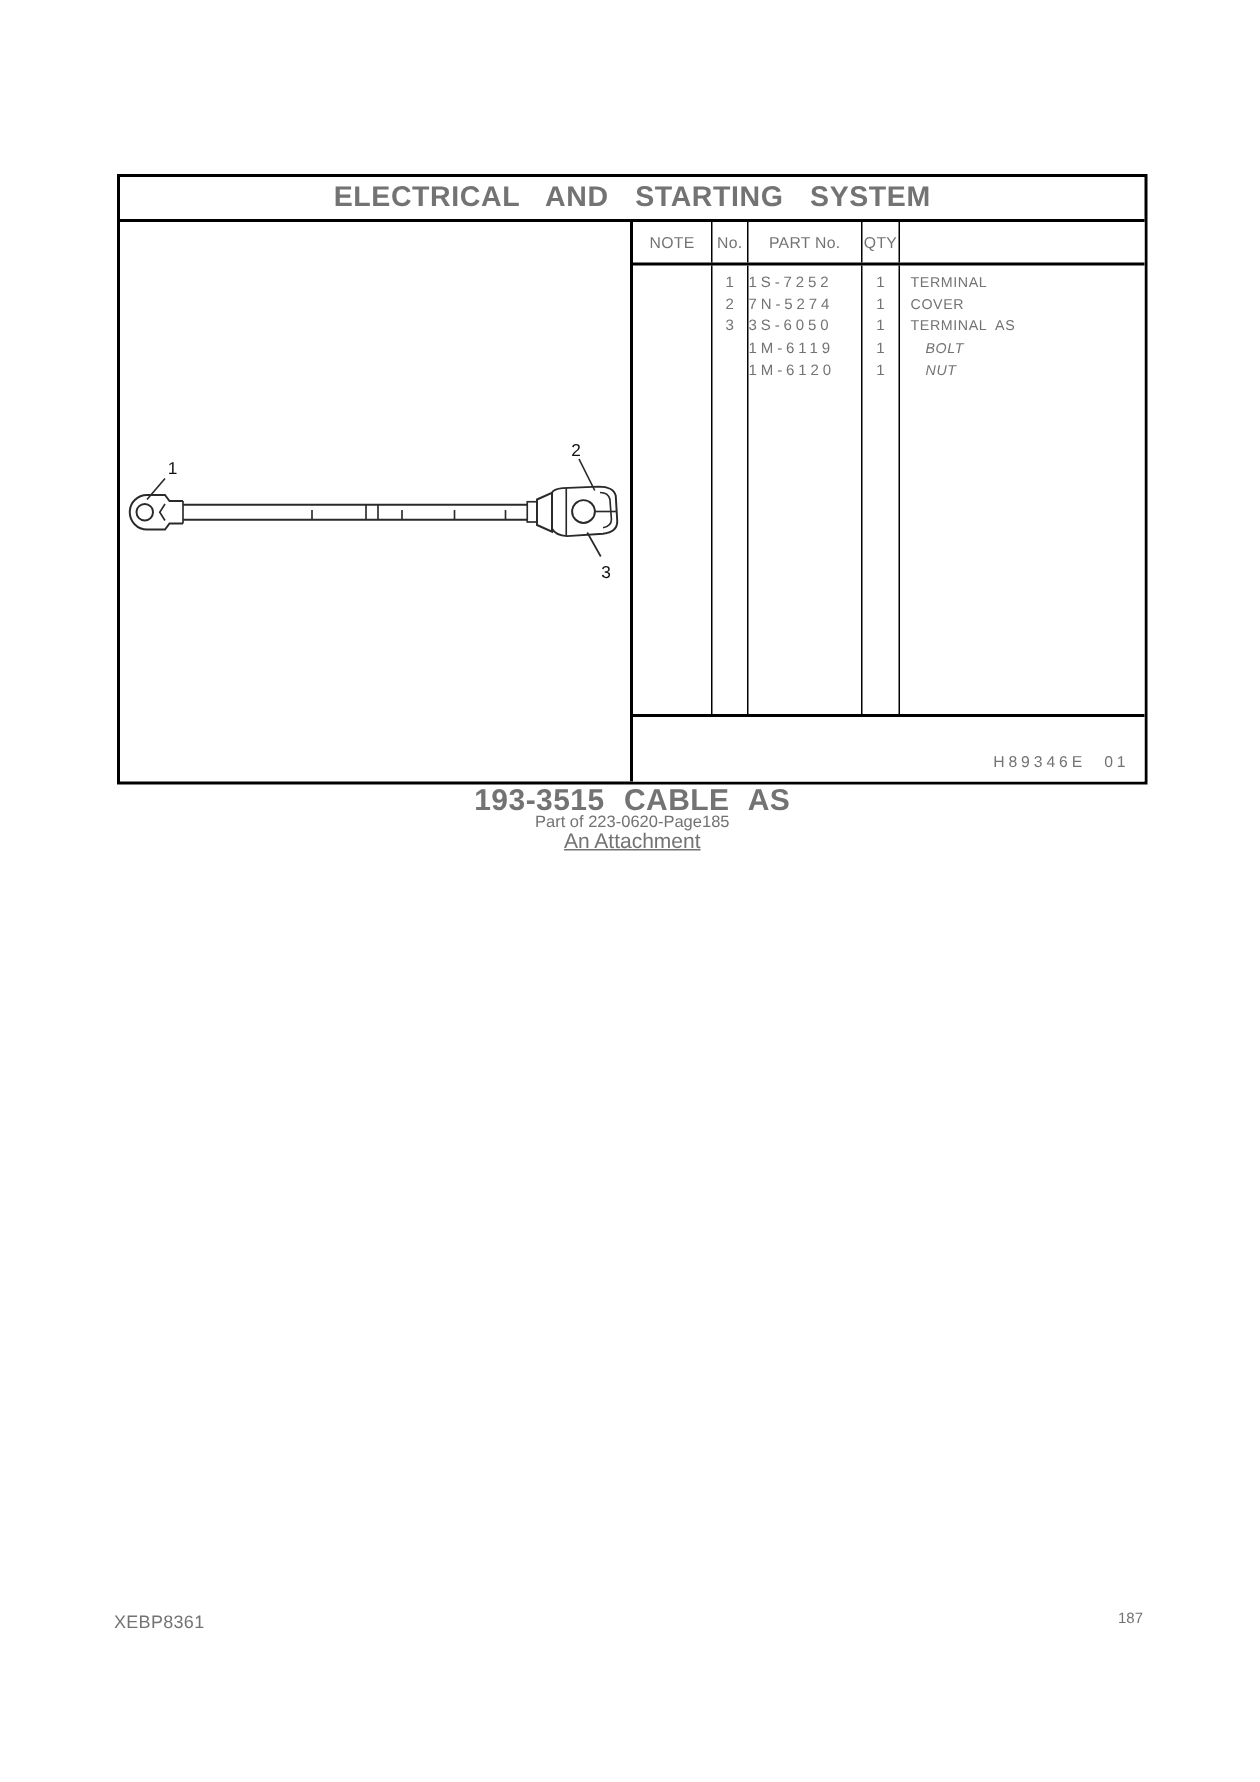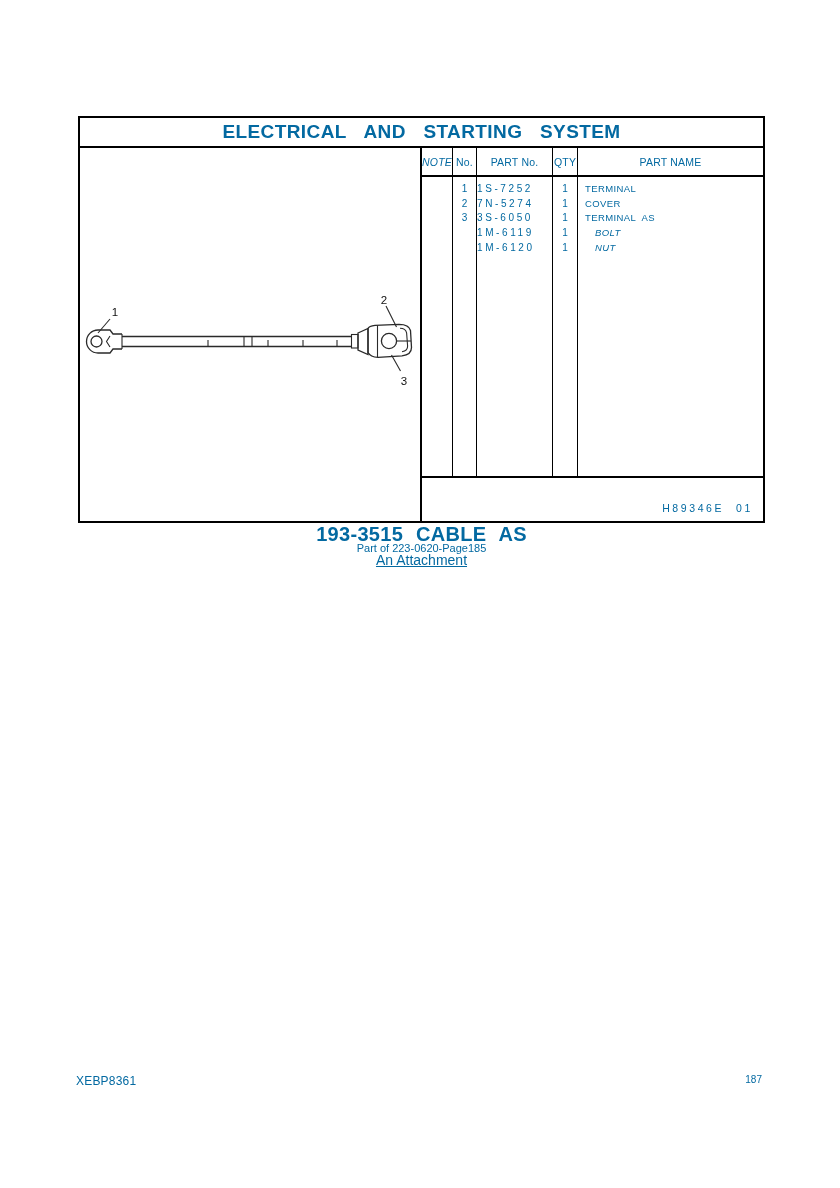--- a/index.html
+++ b/index.html
@@ -1,36 +1,36 @@
 <!DOCTYPE html>
 <html><head>
 <meta charset="utf-8">
 <style>
   * { margin:0; padding:0; box-sizing:border-box; }
   body { background:#e8e8e8; font-family:"Liberation Sans", sans-serif; }
-  .page { position:relative; width:840px; height:1188px; background:#ffffff; color:#0369a1; overflow:hidden; margin:0 auto; }
+  .page { position:relative; width:840px; height:1188px; background:#ffffff; color:#737373; overflow:hidden; margin:0 auto; }
 
   .frame { position:absolute; left:78px; top:116px; width:687px; height:407px; border:2px solid #000; background:#fff; }
 
   .title-bar { height:30px; border-bottom:2px solid #000; display:flex; align-items:center; justify-content:center;
                font-size:19px; font-weight:bold; word-spacing:12px; letter-spacing:0.4px; }
 
   .frame-body { position:absolute; left:0; top:30px; right:0; bottom:0; }
 
   svg.diagram { position:absolute; left:0; top:0; width:683px; height:373px; }
   svg.diagram .ln { stroke:#2a2a2a; stroke-width:1.3; fill:none; }
   svg.diagram .thin { stroke:#2a2a2a; stroke-width:1.1; fill:none; }
   svg.diagram .hole { stroke:#2a2a2a; stroke-width:1.3; fill:#ffffff; }
   svg.diagram text { font-family:"Liberation Sans", sans-serif; font-size:11.5px; fill:#111; }
 
   .parts-table { position:absolute; top:0; right:0; bottom:0; width:343px; border-left:2px solid #000; background:#fff; }
 
   .thead { display:flex; height:29px; border-bottom:2px solid #000; }
   .th { display:flex; align-items:center; justify-content:center; font-size:10.5px; letter-spacing:0.2px; }
-  .col-note { width:31px; border-right:1.5px solid #000;font-style:italic; }
+  .col-note { width:53px; border-right:1.5px solid #000; }
   .col-no   { width:24px; border-right:1.5px solid #000; }
   .col-part { width:76px; border-right:1.5px solid #000; }
   .col-qty  { width:25px; border-right:1.5px solid #000; }
   .col-name { flex:1; border-right:none; }
 
   .tbody { position:absolute; top:29px; bottom:45px; left:0; right:0; display:flex; }
   .tcol { padding-top:5px; }
   .cell { height:14.7px; line-height:14.7px; font-size:10px; white-space:nowrap; overflow:visible; }
   .cell.num  { text-align:center; }
   .cell.part { text-align:left; letter-spacing:2.6px; }
@@ -96,21 +96,20 @@
         </g>
       </svg>
 
       <div class="parts-table">
 
         <div class="thead">
           <div class="th col-note">NOTE</div>
           <div class="th col-no">No.</div>
           <div class="th col-part">PART No.</div>
           <div class="th col-qty">QTY</div>
-          <div class="th col-name">PART NAME</div>
         </div>
 
         <div class="tbody">
           <div class="tcol col-note">
             <div class="cell num"></div>
             <div class="cell num"></div>
             <div class="cell num"></div>
             <div class="cell num"></div>
             <div class="cell num"></div>
           </div>

